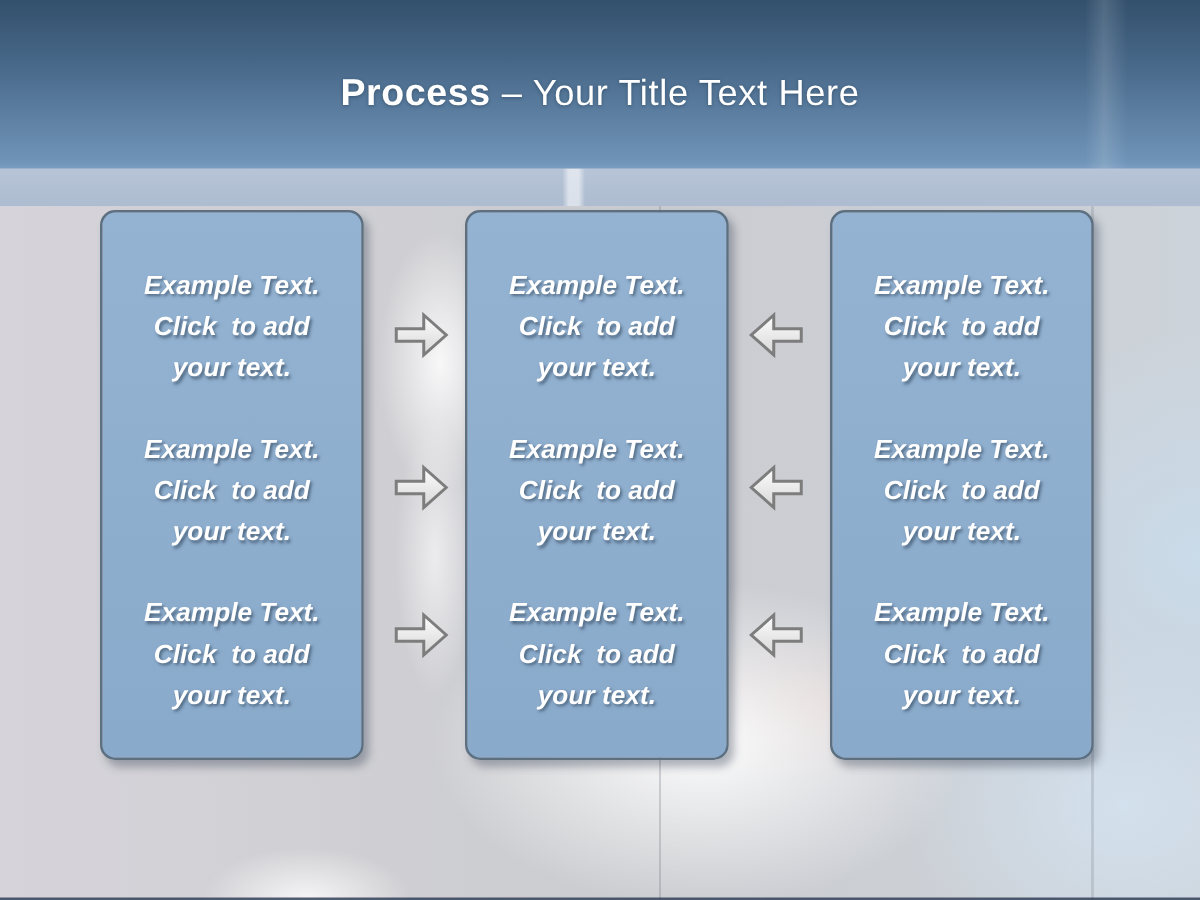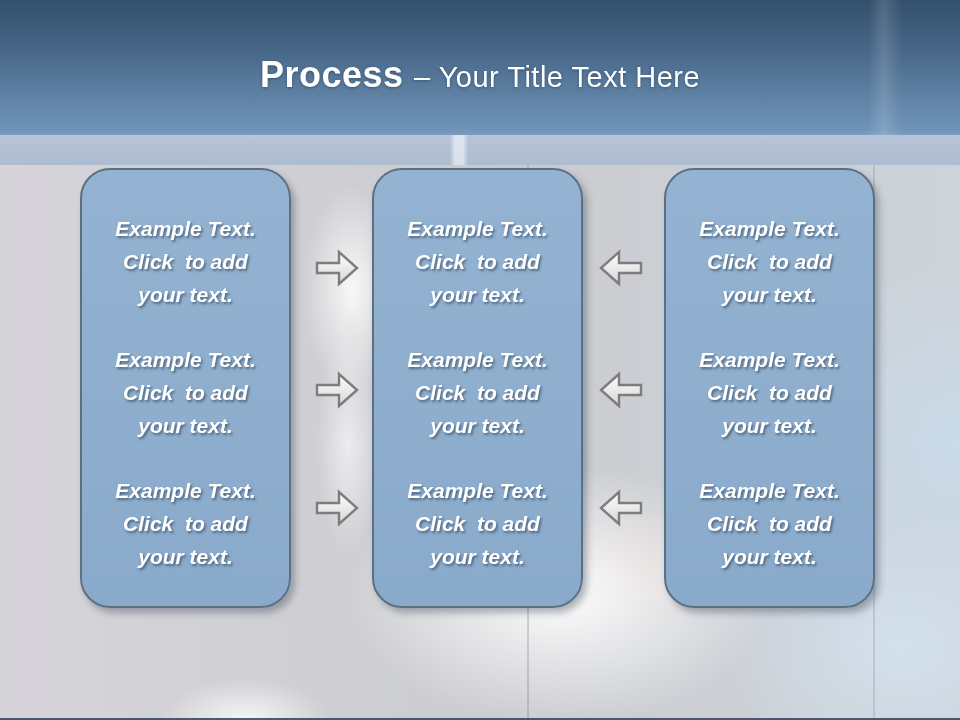--- a/index.html
+++ b/index.html
@@ -14,21 +14,21 @@
     background:linear-gradient(180deg,#33506c 0%,#486889 38%,#6f94b8 96%,#7b9dc0 100%);
     display:flex;align-items:center;justify-content:center;
     padding-top:14px;box-sizing:border-box;
   }
   .header .photo-streak{
     position:absolute;top:0;left:868px;width:34px;height:135px;
     background:linear-gradient(90deg,rgba(255,255,255,0) 0%,rgba(255,255,255,.14) 45%,rgba(255,255,255,0) 100%);
   }
   .title{margin:0;color:#fff;font-size:29px;font-weight:400;letter-spacing:.5px;
     text-shadow:0 1px 3px rgba(10,25,40,.35);white-space:pre-wrap;}
-  .title .b{font-weight:700;font-size:36px;margin-top:24px;}
+  .title .b{font-weight:700;font-size:30px;margin-top:24px;}
   
   .band{
     position:absolute;left:0;top:135px;width:960px;height:30px;
     background:
       linear-gradient(90deg,rgba(255,255,255,0) 0 450px,rgba(255,255,255,.55) 455px 463px,rgba(255,255,255,0) 468px),
       linear-gradient(180deg,#b8c4d8 0%,#adbcd0 100%);
   }
   
   .content{position:absolute;left:0;top:165px;width:960px;height:555px;}
   .photo{
@@ -48,21 +48,21 @@
       radial-gradient(ellipse 280px 260px at 960px 280px,rgba(200,221,238,.75),rgba(200,221,238,0) 70%),
       radial-gradient(ellipse 260px 200px at 900px 480px,rgba(212,228,242,.8),rgba(212,228,242,0) 70%),
       
       linear-gradient(90deg,#d6d4da 0%,#d0d0d4 28%,#cbccd0 55%,#cdd3da 100%);
   }
   .bottom-edge{position:absolute;left:0;top:718px;width:960px;height:2px;background:rgba(50,65,88,.85);}
   
   .pbox{
     position:absolute;top:3px;width:211px;height:440px;box-sizing:border-box;
     background:linear-gradient(180deg,#94b3d2 0%,#8aaacb 100%);
-    border:2px solid #5d7081;border-radius:30px;
+    border:2px solid #5d7081;border-radius:12px;
     box-shadow:4px 5px 7px rgba(55,65,85,.38);
     display:flex;flex-direction:column;align-items:center;
     padding-top:42px;
   }
   .pbox.c1{left:80px;} .pbox.c2{left:372px;} .pbox.c3{left:664px;}
   .tgroup{margin-bottom:32px;text-align:center;}
   .tline{
     display:block;white-space:pre-wrap;
     color:#fff;font-size:21px;line-height:33px;font-style:italic;font-weight:600;
     text-shadow:1.5px 2px 2.5px rgba(35,55,75,.6);

